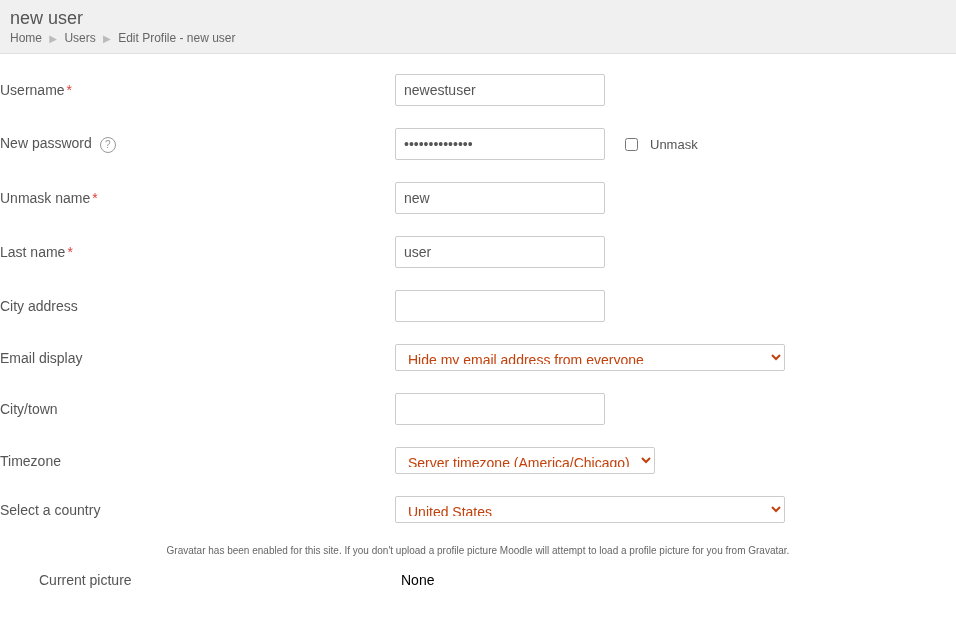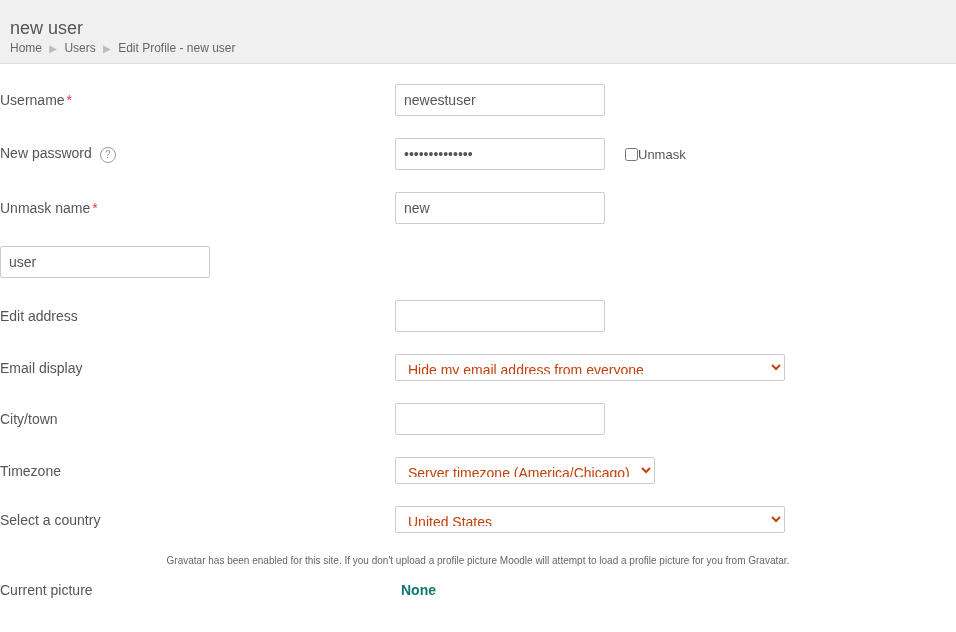--- a/index.html
+++ b/index.html
@@ -4,21 +4,21 @@
   <style>
     * { box-sizing: border-box; margin: 0; padding: 0; }
     body {
       font-family: Arial, Helvetica, sans-serif;
       font-size: 14px;
       color: #555;
       background: #fff;
     }
     .header-bar {
       background: #f0f0f0;
-      padding: 18px 10px 8px 10px;
+      padding: 8px 10px 8px 10px;
       border-bottom: 1px solid #e0e0e0;
     }
     .page-title {
       font-size: 18px;
       font-weight: normal;
       color: #555;
       margin-bottom: 2px;
     }
     .breadcrumb {
       font-size: 12px;
@@ -86,42 +86,41 @@
       border-radius: 50%;
       color: #999;
       font-size: 10px;
       margin-left: 4px;
       cursor: pointer;
     }
     .unmask-wrap {
       margin-left: 12px;
       display: flex;
       align-items: center;
-      gap: 0;
+      gap: 12px;
       color: #555;
       font-size: 13px;
       padding-left: 8px;
     }
     .gravatar-note {
       text-align: center;
       color: #666;
       font-size: 10px;
       margin: 0 20px 16px 20px;
     }
     .current-pic-row {
       display: flex;
       align-items: center;
       margin-bottom: 30px;
     }
-    .current-pic-row .form-label { width: 395px; }
+    .current-pic-row .form-label { width: 395px; padding-left: 39px; }
     .current-pic-val {
-      color: #0f766e;
+      color: #000000;
       font-size: 14px;
       padding-left: 6px;
-      font-weight: bold;
     }
   </style>
 </head>
 <body>
 
 <div class="header-bar">
   <div class="page-title">new user</div>
   <div class="breadcrumb">
     <a>Home</a>
     <span class="sep">▶</span>
@@ -159,27 +158,30 @@
   <div class="form-row">
     <div class="form-label">
       <span>Unmask name</span><span class="req">*</span>
     </div>
     <div class="form-control">
       <input type="text" value="new" style="">
     </div>
   </div>
 
   <div class="form-row">
+    <div class="form-label">
+      <span>Last name</span><span class="req">*</span>
+    </div>
     <div class="form-control">
       <input type="text" value="user" style="">
     </div>
   </div>
 
   <div class="form-row">
-    <div class="form-label">Edit address</div>
+    <div class="form-label">City address</div>
     <div class="form-control">
       <input type="text" value="" style="">
     </div>
   </div>
 
   <div class="form-row">
     <div class="form-label">Email display</div>
     <div class="form-control">
       <select class="sel-wide">
         <option>Hide my email address from everyone</option>

